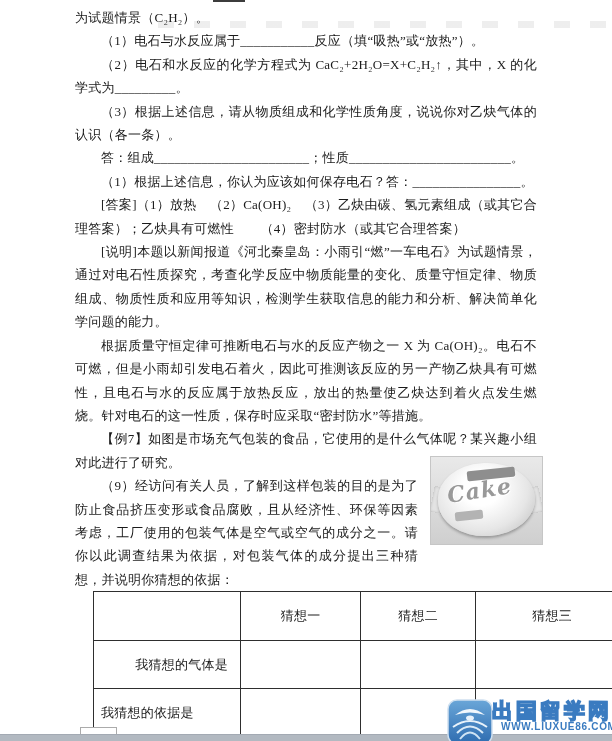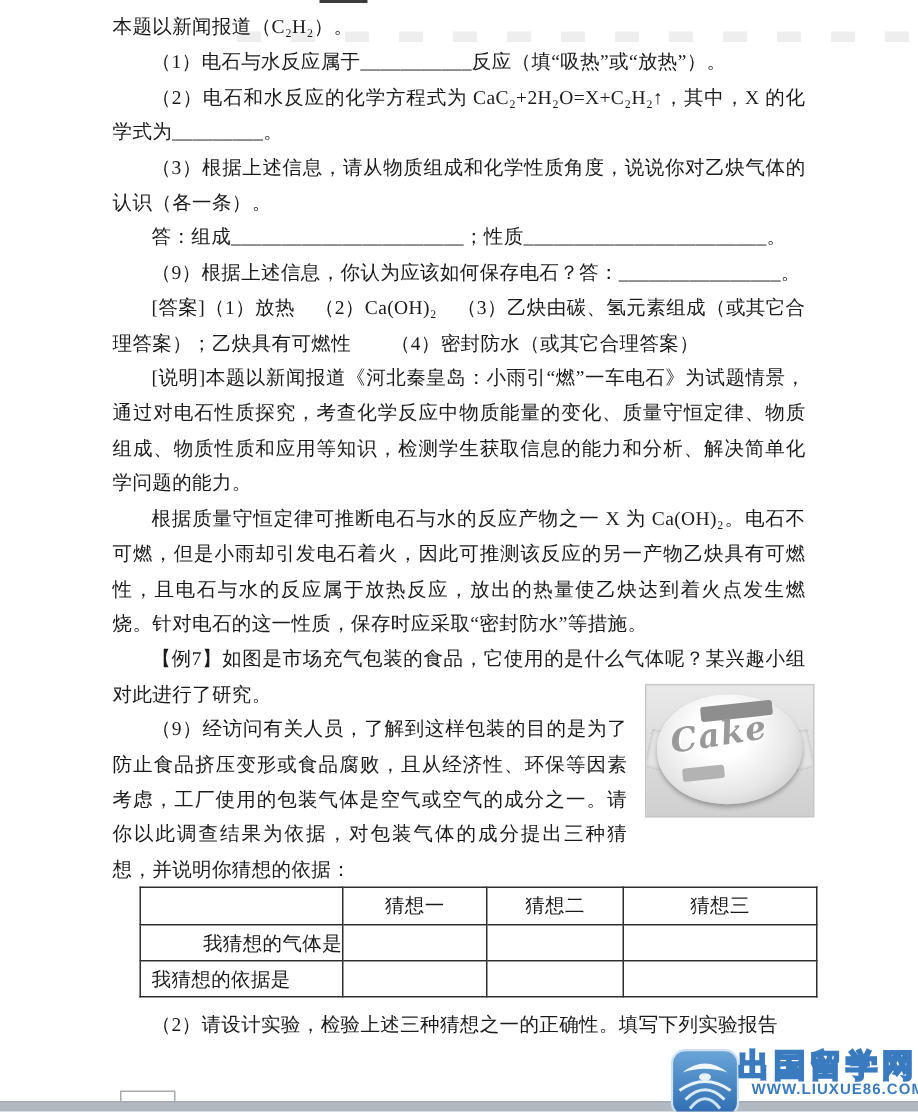--- a/index.html
+++ b/index.html
@@ -54,21 +54,21 @@
   }
   .pkg-sub{
     position:absolute;left:24px;top:54px;width:28px;height:9px;
     background:#b3b3b3;border-radius:2px;transform:rotate(-6deg);
   }
   
   .gtable{
     border-collapse:collapse;margin:0 0 0 18px;width:440px;
     table-layout:fixed;font-size:13px;letter-spacing:.25px;
   }
-  .gtable td{border:1px solid #2e2e2e;padding:0;vertical-align:middle;}
+  .gtable td{border:1px solid #2e2e2e;padding:12px;vertical-align:middle;}
   .gtable .c0{width:127px;text-align:left;padding-left:7px;}
   .gtable .c1{width:95px;text-align:center;}
   .gtable .c2{width:90px;text-align:center;}
   .gtable .c3{width:128px;text-align:center;}
   .gtable .hrow td{height:20px;text-align:center;}
   .gtable .r1 td{height:22px;text-align:right;}
   .gtable .r2 td{height:20px;}
   .last-para{margin-top:6px;}
   
   .next-frag{
@@ -92,26 +92,26 @@
     font-size:10px;font-weight:bold;letter-spacing:.7px;color:#3a7bc0;white-space:nowrap;
   }
 </style>
 </head>
 <body>
 
 <div class="top-tick"></div>
 <div class="faint-row"></div>
 
 <div class="content">
-  <p class="para">本题以新闻报道（C₂H₂）。</p>
+  <p class="para">为试题情景（C₂H₂）。</p>
   <p class="para indent">（1）电石与水反应属于___________反应（填“吸热”或“放热”）。</p>
   <p class="para indent">（2）电石和水反应的化学方程式为 CaC₂+2H₂O=X+C₂H₂↑，其中，X 的化学式为_________。</p>
   <p class="para indent">（3）根据上述信息，请从物质组成和化学性质角度，说说你对乙炔气体的认识（各一条）。</p>
   <p class="para indent">答：组成_______________________；性质________________________。</p>
-  <p class="para indent">（9）根据上述信息，你认为应该如何保存电石？答：________________。</p>
+  <p class="para indent">（1）根据上述信息，你认为应该如何保存电石？答：________________。</p>
   <p class="para indent">[答案]（1）放热　（2）Ca(OH)₂　（3）乙炔由碳、氢元素组成（或其它合理答案）；乙炔具有可燃性　　（4）密封防水（或其它合理答案）</p>
   <p class="para indent">[说明]本题以新闻报道《河北秦皇岛：小雨引“燃”一车电石》为试题情景，通过对电石性质探究，考查化学反应中物质能量的变化、质量守恒定律、物质组成、物质性质和应用等知识，检测学生获取信息的能力和分析、解决简单化学问题的能力。</p>
   <p class="para indent">根据质量守恒定律可推断电石与水的反应产物之一 X 为 Ca(OH)₂。电石不可燃，但是小雨却引发电石着火，因此可推测该反应的另一产物乙炔具有可燃性，且电石与水的反应属于放热反应，放出的热量使乙炔达到着火点发生燃烧。针对电石的这一性质，保存时应采取“密封防水”等措施。</p>
   <p class="para indent">【例7】如图是市场充气包装的食品，它使用的是什么气体呢？某兴趣小组对此进行了研究。</p>
 
   <div class="cake-photo">
     <div class="pkg-wing-l"></div>
     <div class="pkg-wing-r"></div>
     <div class="pkg"></div>
     <div class="pkg-band"></div>

